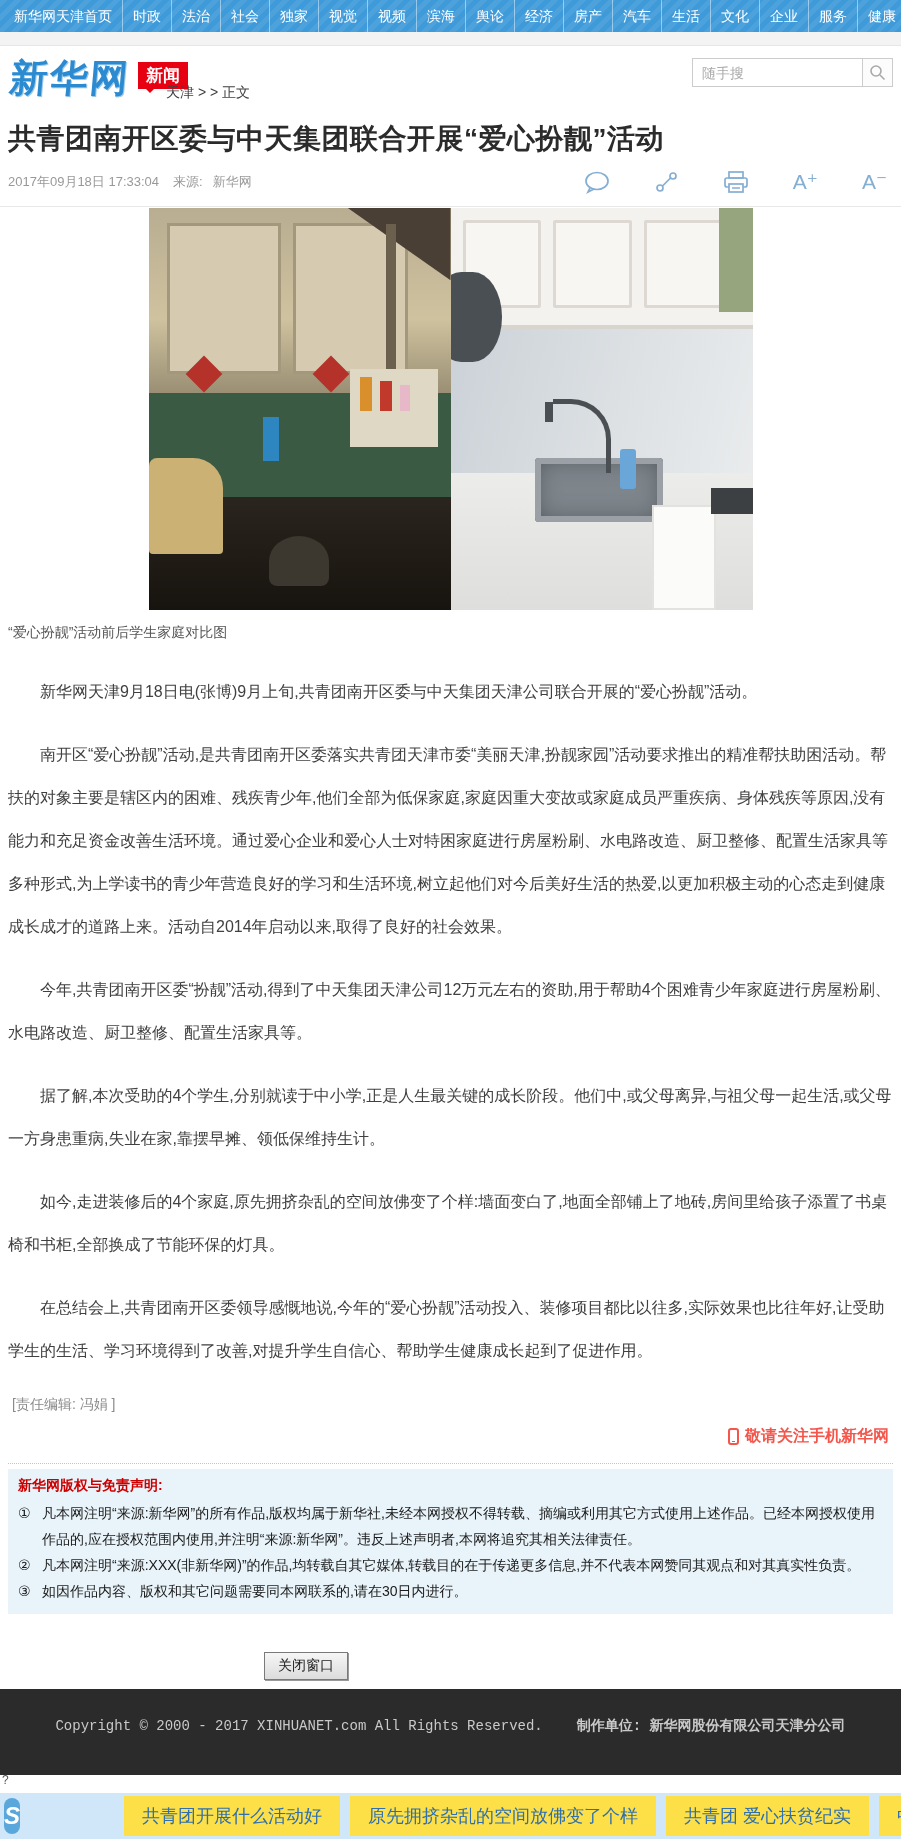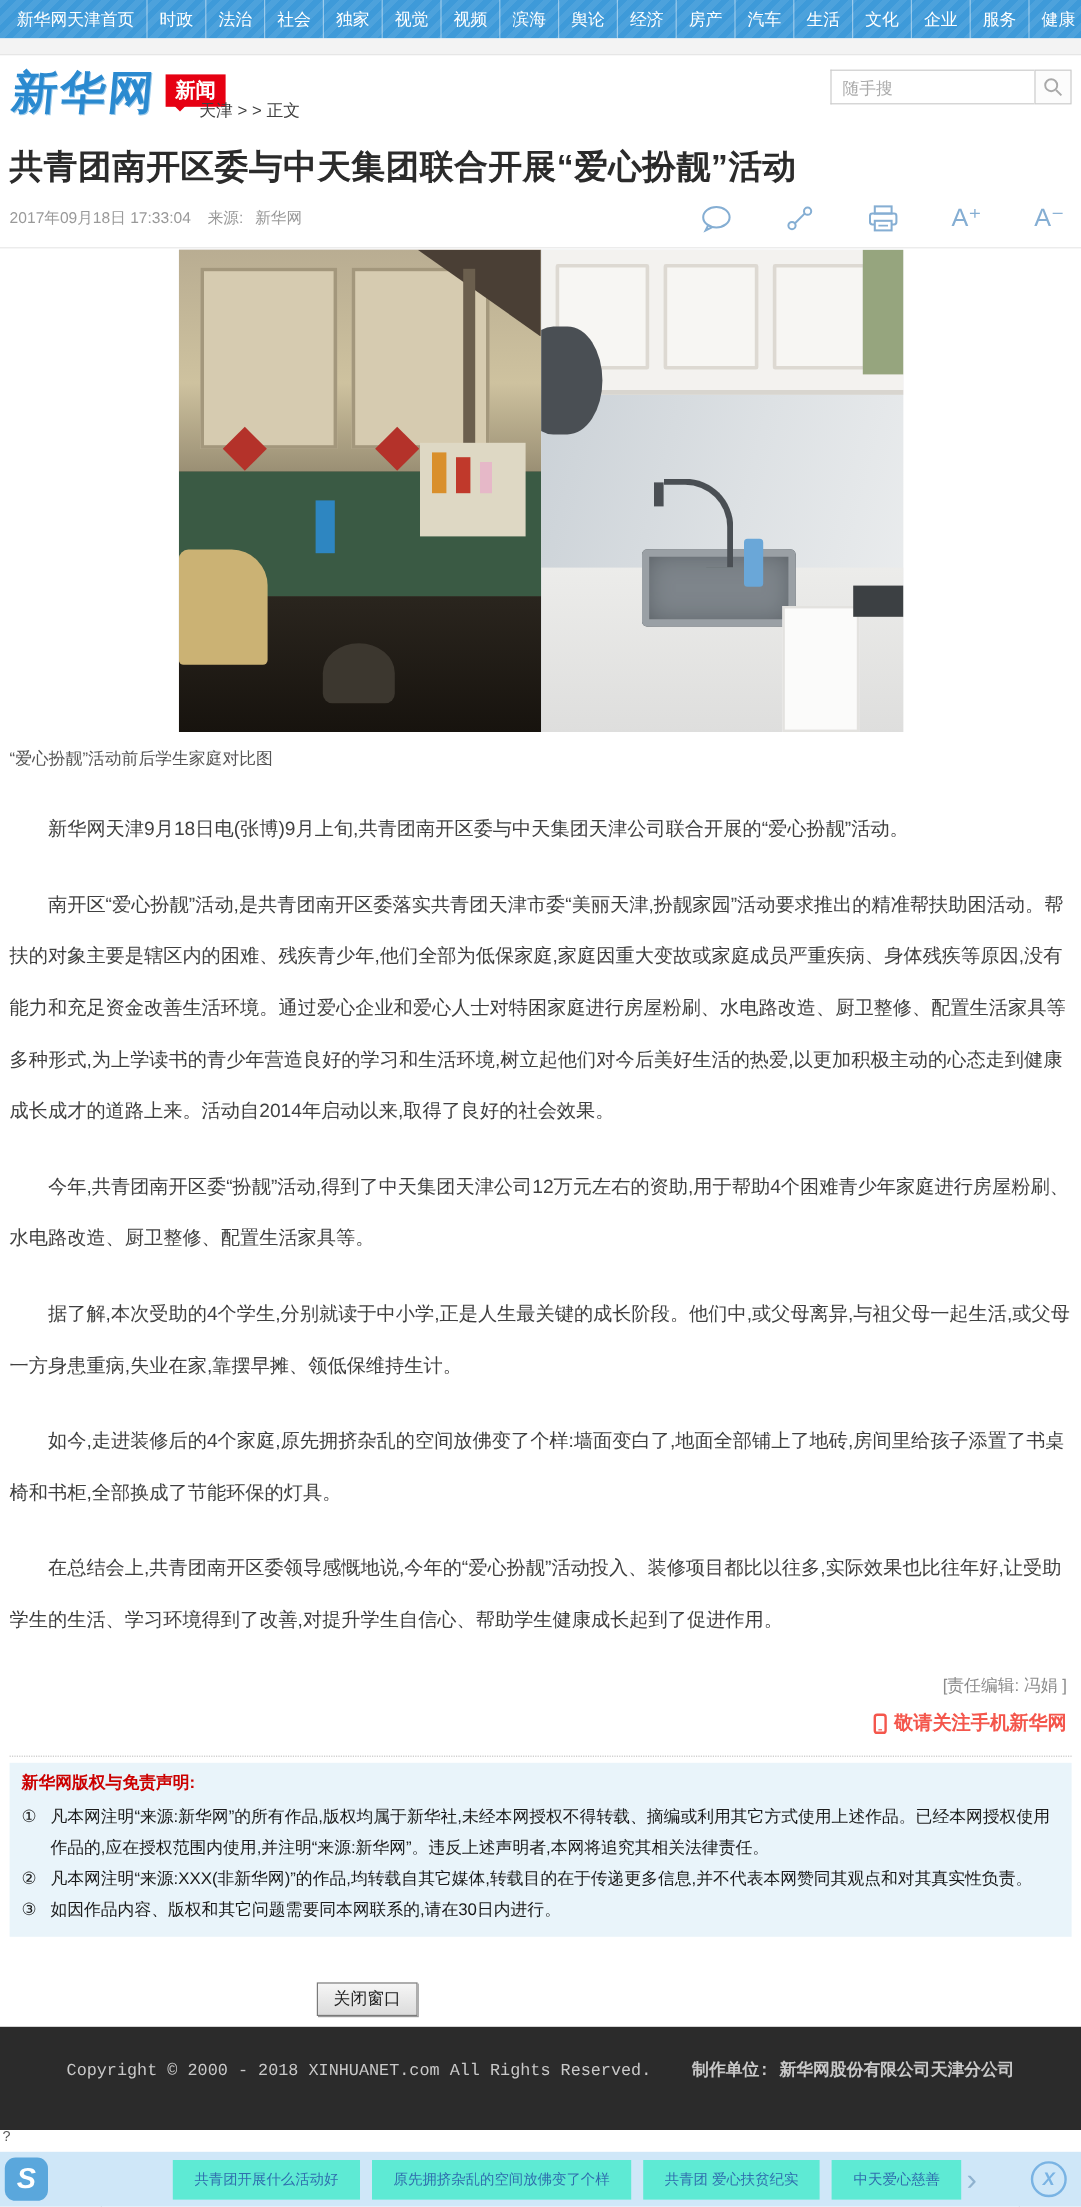--- a/index.html
+++ b/index.html
@@ -104,21 +104,21 @@
     border:5px solid #4a4f54; border-bottom:none; border-left:none; border-radius:0 40px 0 0; }
   .after .faucet::before{ content:""; position:absolute; left:-8px; top:-2px; width:8px; height:20px; background:#4a4f54; }
   .after .bottle2{ position:absolute; bottom:30%; left:56%; width:16px; height:40px; background:#6aa7d8; border-radius:3px; }
   .after .appliance{ position:absolute; bottom:0; right:12%; width:64px; height:26%;
     background:#fbfbfa; border:2px solid #e3e2df; }
   .after .stove{ position:absolute; bottom:24%; right:0; width:42px; height:26px; background:#3c4043; }
   .caption{ text-align:left; color:#555; font-size:14px; margin:14px 0 28px; }
   .article p{
     font-size:16px; line-height:43px; color:#404040; text-indent:2em; margin:0 0 20px;
   }
-  .editor-line{ text-align:right; color:#8a8a8a; font-size:14px; margin:24px 4px 12px; }
+  .editor-line{ text-align:left; color:#8a8a8a; font-size:14px; margin:24px 4px 12px; }
   .promo{ display:flex; justify-content:flex-end; align-items:center; gap:6px;
     color:#f4564c; font-weight:bold; font-size:16px; margin:0 4px 16px; }
   .phone-icon{ width:11px; height:17px; border:2px solid #f4564c; border-radius:3px; position:relative; }
   .phone-icon::after{ content:""; position:absolute; left:2px; bottom:1px; width:3px; height:1px; background:#f4564c; }
   .dotted{ border:none; border-top:1px dotted #c5c5c5; margin:0 0 5px; }
   
   .disclaimer{ background:#e9f4fa; padding:8px 10px 10px; font-size:14px; color:#1a1a1a; }
   .disclaimer-title{ color:#c00; font-weight:bold; margin-bottom:5px; }
   .disc-item{ display:flex; line-height:26px; }
   .disc-item .num{ width:24px; flex:none; }
@@ -161,21 +161,21 @@
   .white-strip{ height:18px; position:relative; background:#fff; }
   .stray{ position:absolute; left:2px; top:-2px; font-size:12px; color:#555; }
   .bottombar{ height:46px; background:#cfe7f8; display:flex; align-items:center; }
   .sogou{
     margin-left:4px; width:36px; height:36px; background:#5aa7dc; border-radius:9px;
     color:#fff; font-weight:bold; font-size:24px; display:flex; align-items:center; justify-content:center;
     font-style:italic; cursor:pointer;
   }
   .chips{ margin-left:104px; display:flex; gap:10px; align-items:center; }
   .chip{
-    background:#5eead4; color:#2f6fae; font-size:12px; padding:8px 18px;
+    background:#fde047; color:#2f6fae; font-size:18px; padding:8px 18px;
     white-space:nowrap; cursor:pointer; text-decoration:none;
   }
   .chip.truncated{ max-width:110px; overflow:hidden; }
   .bar-arrow{ color:#8fb2cf; font-size:26px; margin-left:4px; line-height:20px; cursor:pointer; }
   .bar-close{
     margin-left:auto; margin-right:12px; width:30px; height:30px; border:2px solid #79b3e3;
     border-radius:50%; color:#79b3e3; display:flex; align-items:center; justify-content:center;
     font-size:15px; font-weight:bold; cursor:pointer; font-style:italic;
   }
 </style>
@@ -340,21 +340,21 @@
     <a href="#">登录</a>
 
   </div>
   <textarea class="comment-input" placeholder="您的观点仅代表您本人,请文明发言,严禁散播谣言和诽谤他人" style=""></textarea>
 
 </div>
 
 <div class="bottom-wrap">
   <div class="footer">
     <div>
-      <span>Copyright © 2000 - 2018 XINHUANET.com  All Rights Reserved.</span><span class="producer">制作单位: 新华网股份有限公司天津分公司</span>
+      <span>Copyright © 2000 - 2017 XINHUANET.com  All Rights Reserved.</span><span class="producer">制作单位: 新华网股份有限公司天津分公司</span>
     </div>
   </div>
   <div class="white-strip">
     <span class="stray">?</span>
   </div>
   <div class="bottombar">
     <div class="sogou">S</div>
     <div class="chips">
       <a href="#" class="chip">共青团开展什么活动好</a>
       <a href="#" class="chip">原先拥挤杂乱的空间放佛变了个样</a>

